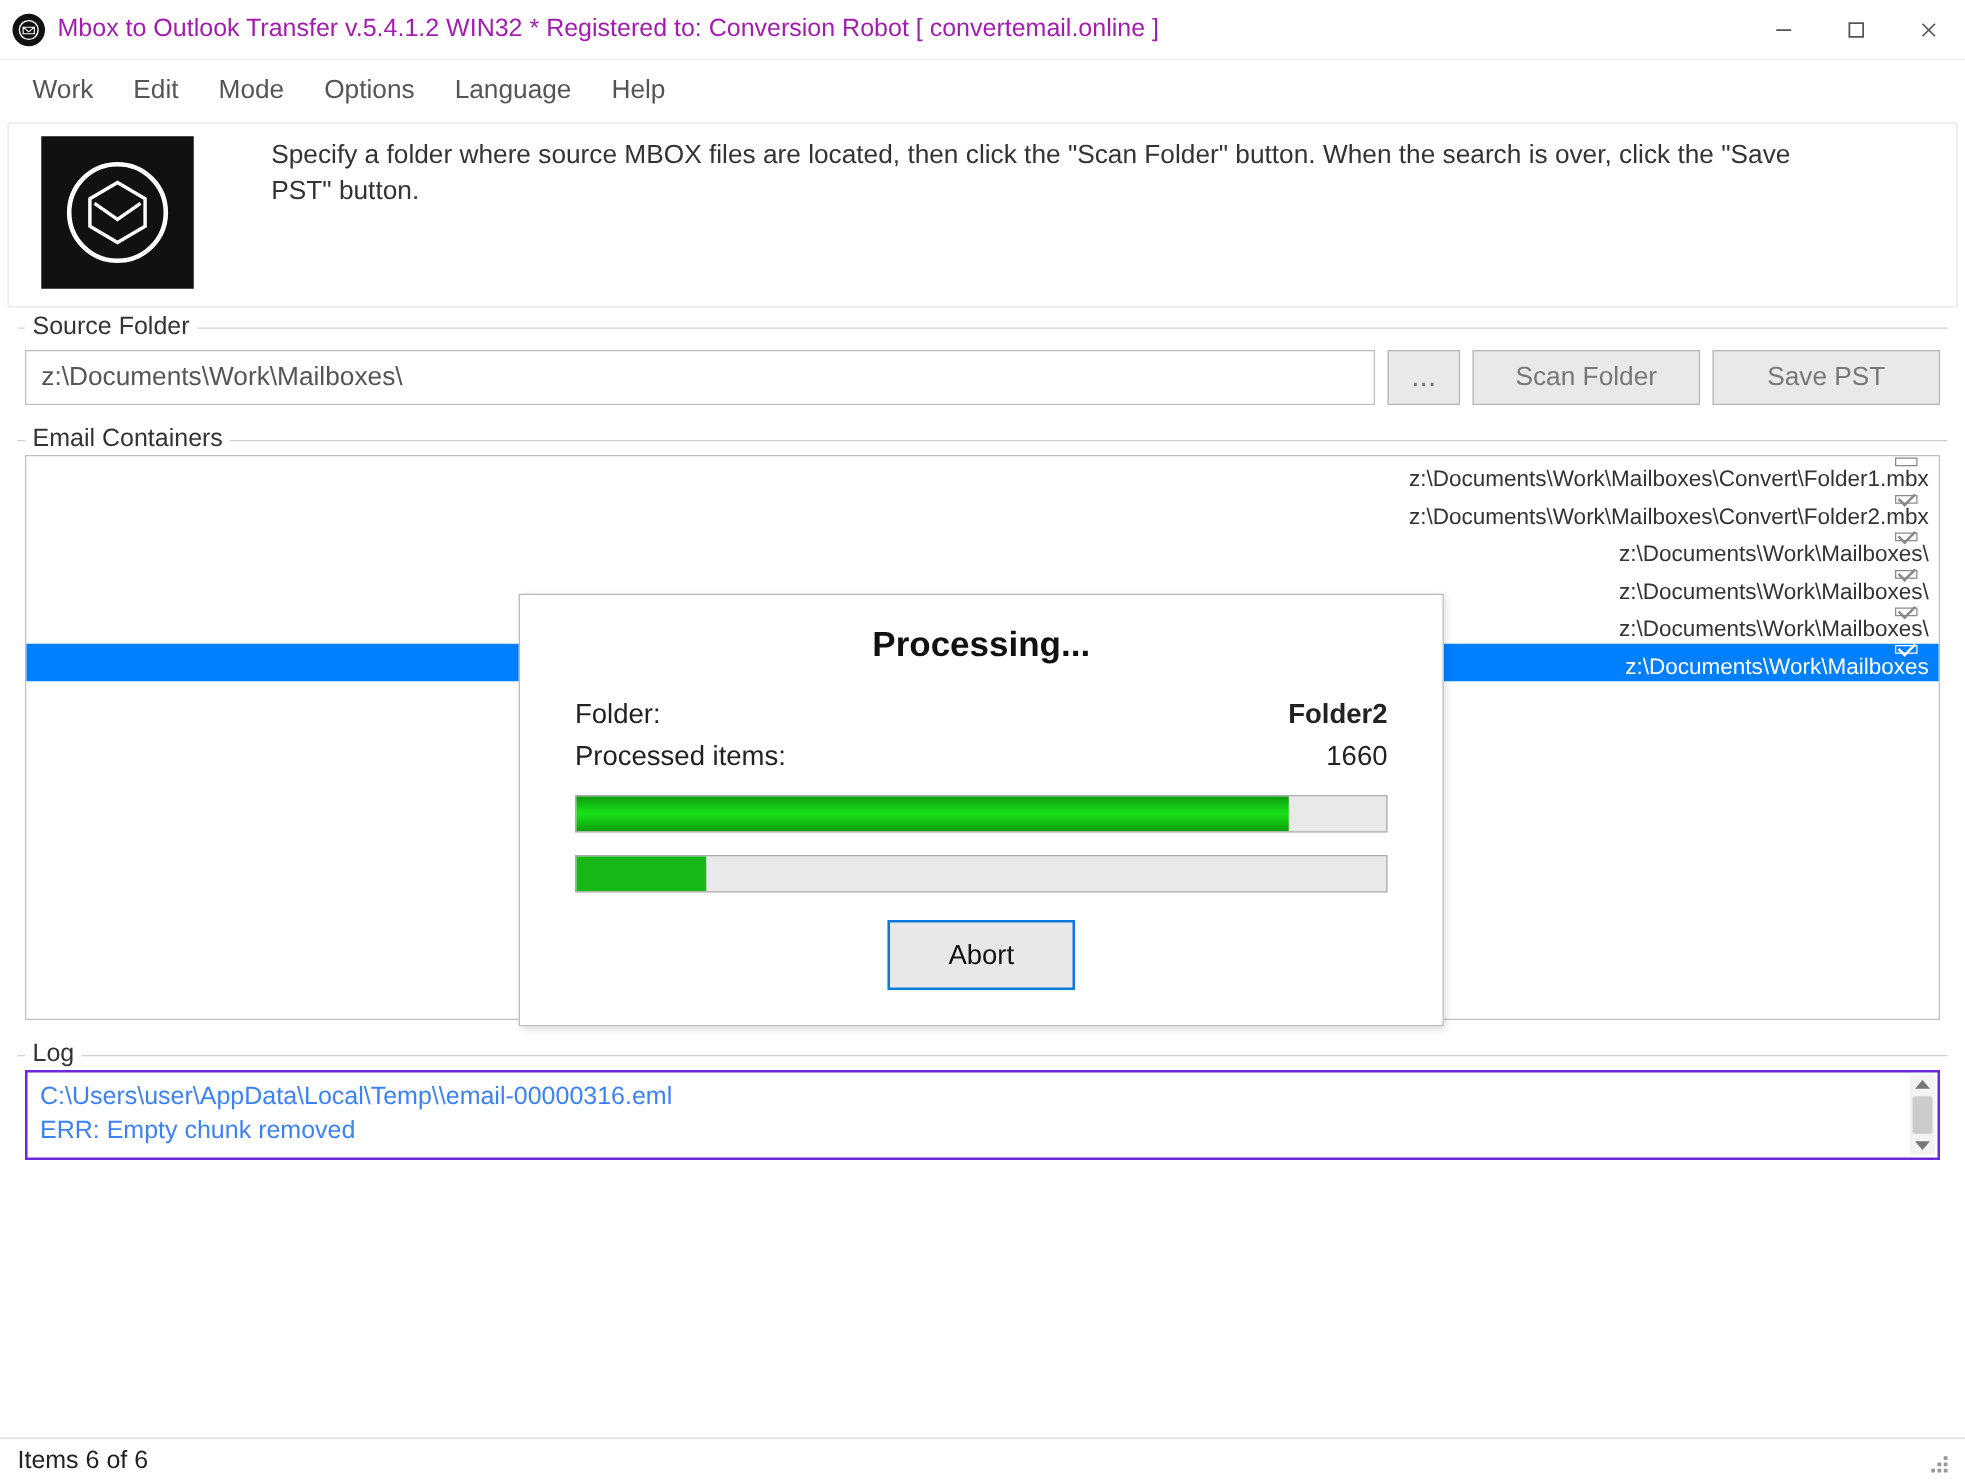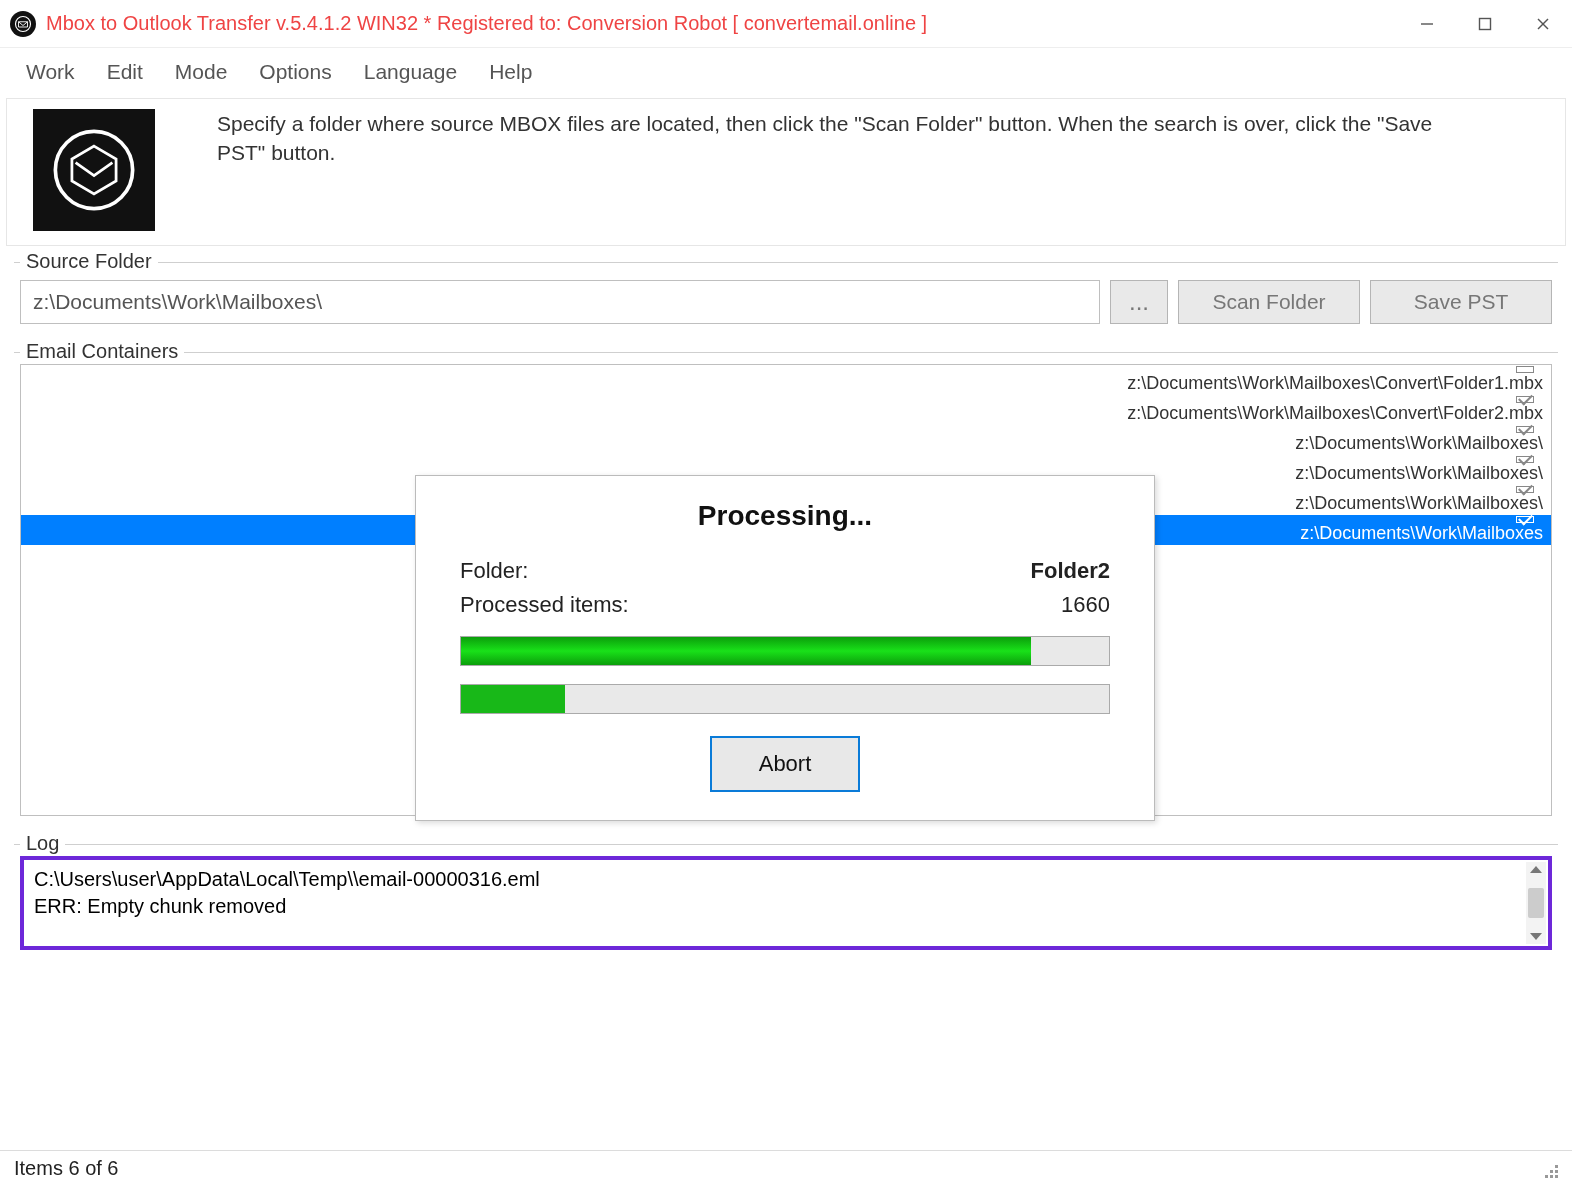--- a/index.html
+++ b/index.html
@@ -2,21 +2,21 @@
 <html><head>
 <meta charset="utf-8">
 <style>
 * { box-sizing: border-box; margin: 0; padding: 0; font-family: "Segoe UI", Tahoma, Arial, sans-serif; }
 body { background: #fff; width: 1572px; height: 1186px; overflow: hidden; position: relative; font-size: 19px; color: #333; }
 
 
 .titlebar { height: 48px; display: flex; align-items: center; padding: 0 0 0 10px; background: #fff; border-bottom: 1px solid #eee;}
 .titlebar .app-icon { width: 26px; height: 26px; background:#111; border-radius:50%; display:flex; align-items:center; justify-content:center; margin-right: 10px; }
 .titlebar .app-icon svg { width:18px; height:18px; }
-.titlebar .title { color:#ef4444; font-size:20px; flex:1; }
+.titlebar .title { color:#a21caf; font-size:20px; flex:1; }
 .titlebar .win-controls { display:flex; }
 .titlebar .win-btn { width:58px; height:48px; display:flex; align-items:center; justify-content:center; color:#444; }
 .titlebar .win-btn svg { width:14px; height:14px; stroke:#555; }
 
 
 .menubar { display:flex; gap:0; padding: 8px 10px 10px 10px; font-size:21px; color:#555;}
 .menubar .menu-item { padding: 4px 16px; }
 
 
 .header { display:flex; align-items:flex-start; padding: 10px 18px 14px 26px; border:1px solid #e6e6e6; margin:0 6px 4px 6px; background:#fff;}
@@ -54,21 +54,21 @@
 .dlg-row { display:flex; justify-content:space-between; font-size:22px; color:#222; margin-bottom:8px;}
 .dlg-row .val { font-weight:400;}
 .dlg-row .val.bold { font-weight:700;}
 .progress { height:30px; border:1px solid #aaa; background:#e9e9e9; margin-top:18px; position:relative; overflow:hidden;}
 .progress .bar { height:100%; background: linear-gradient(to bottom, #0b9e0b 0%, #19e119 50%, #0b9e0b 100%);}
 .progress.second .bar { background:#18b818; }
 .dlg-btnrow { display:flex; justify-content:center; margin-top:22px;}
 .dlg-btn { height:56px; width:150px; border:2px solid #0a7bd8; background:#e8e8e8; font-size:22px; color:#111; display:flex; align-items:center; justify-content:center;}
 
 
-.log-box { border:4px solid #6d28d9; background:#fff; margin:8px 6px 6px 6px; height:94px; position:relative; padding:6px 24px 6px 10px; font-size:20px; color:#000000; line-height:1.35;}
+.log-box { border:2px solid #6d28d9; background:#fff; margin:8px 6px 6px 6px; height:72px; position:relative; padding:6px 24px 6px 10px; font-size:20px; color:#3b82f6; line-height:1.35;}
 .log-box .scroll { position:absolute; right:2px; top:2px; bottom:2px; width:20px; background:#f3f3f3; display:flex; flex-direction:column; justify-content:space-between; align-items:center;}
 .log-box .scroll .arr { width:0; height:0; border-left:6px solid transparent; border-right:6px solid transparent;}
 .log-box .scroll .arr.up { border-bottom:7px solid #777; margin-top:4px;}
 .log-box .scroll .arr.down { border-top:7px solid #777; margin-bottom:4px;}
 .log-box .scroll .thumb { width:16px; height:30px; background:#ccc; border-radius:2px;}
 
 
 .statusbar { position:absolute; left:0; right:0; bottom:0; height:36px; border-top:1px solid #dcdcdc; padding: 6px 14px; font-size:20px; color:#222; display:flex; align-items:center; justify-content:space-between;}
 .statusbar .grip { width:18px; height:18px; position:relative;}
 .statusbar .grip span { position:absolute; width:3px; height:3px; background:#999;}

